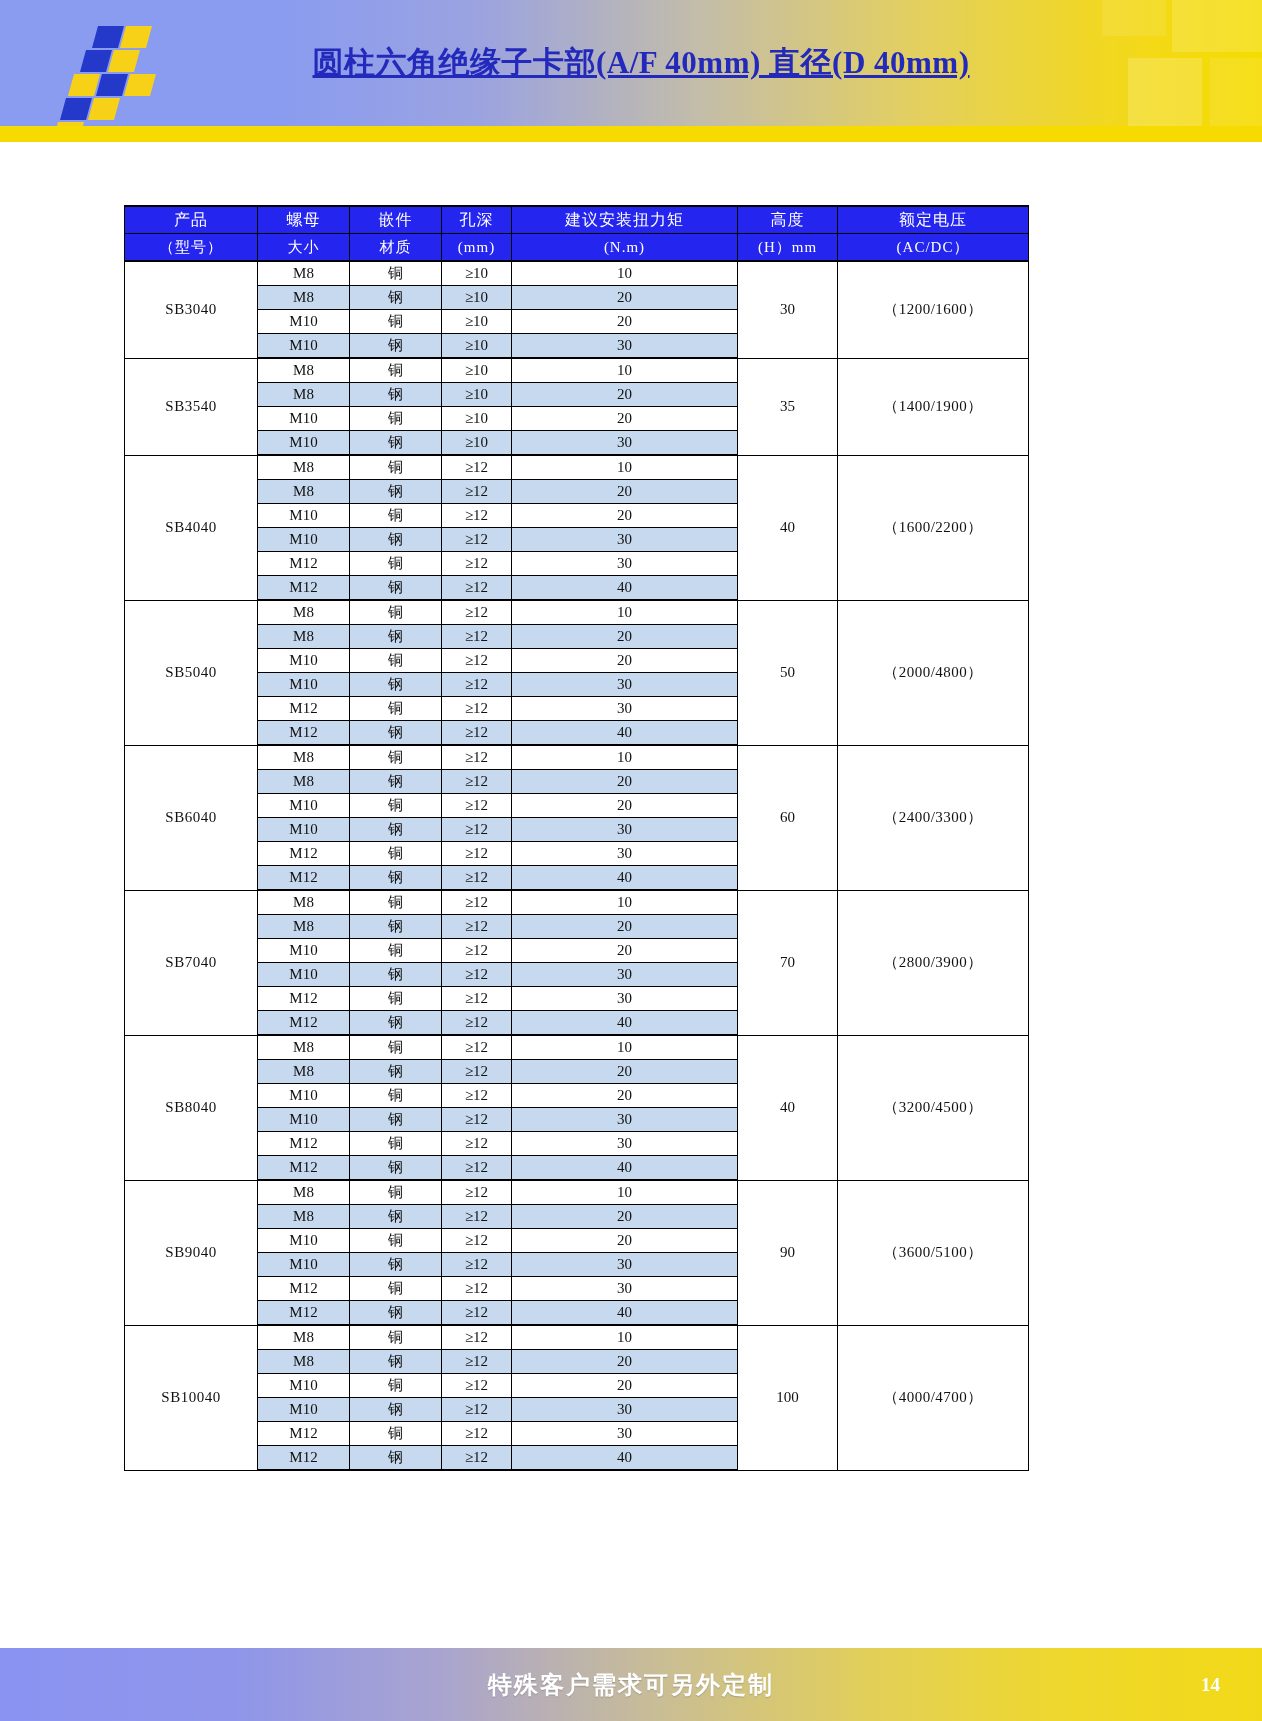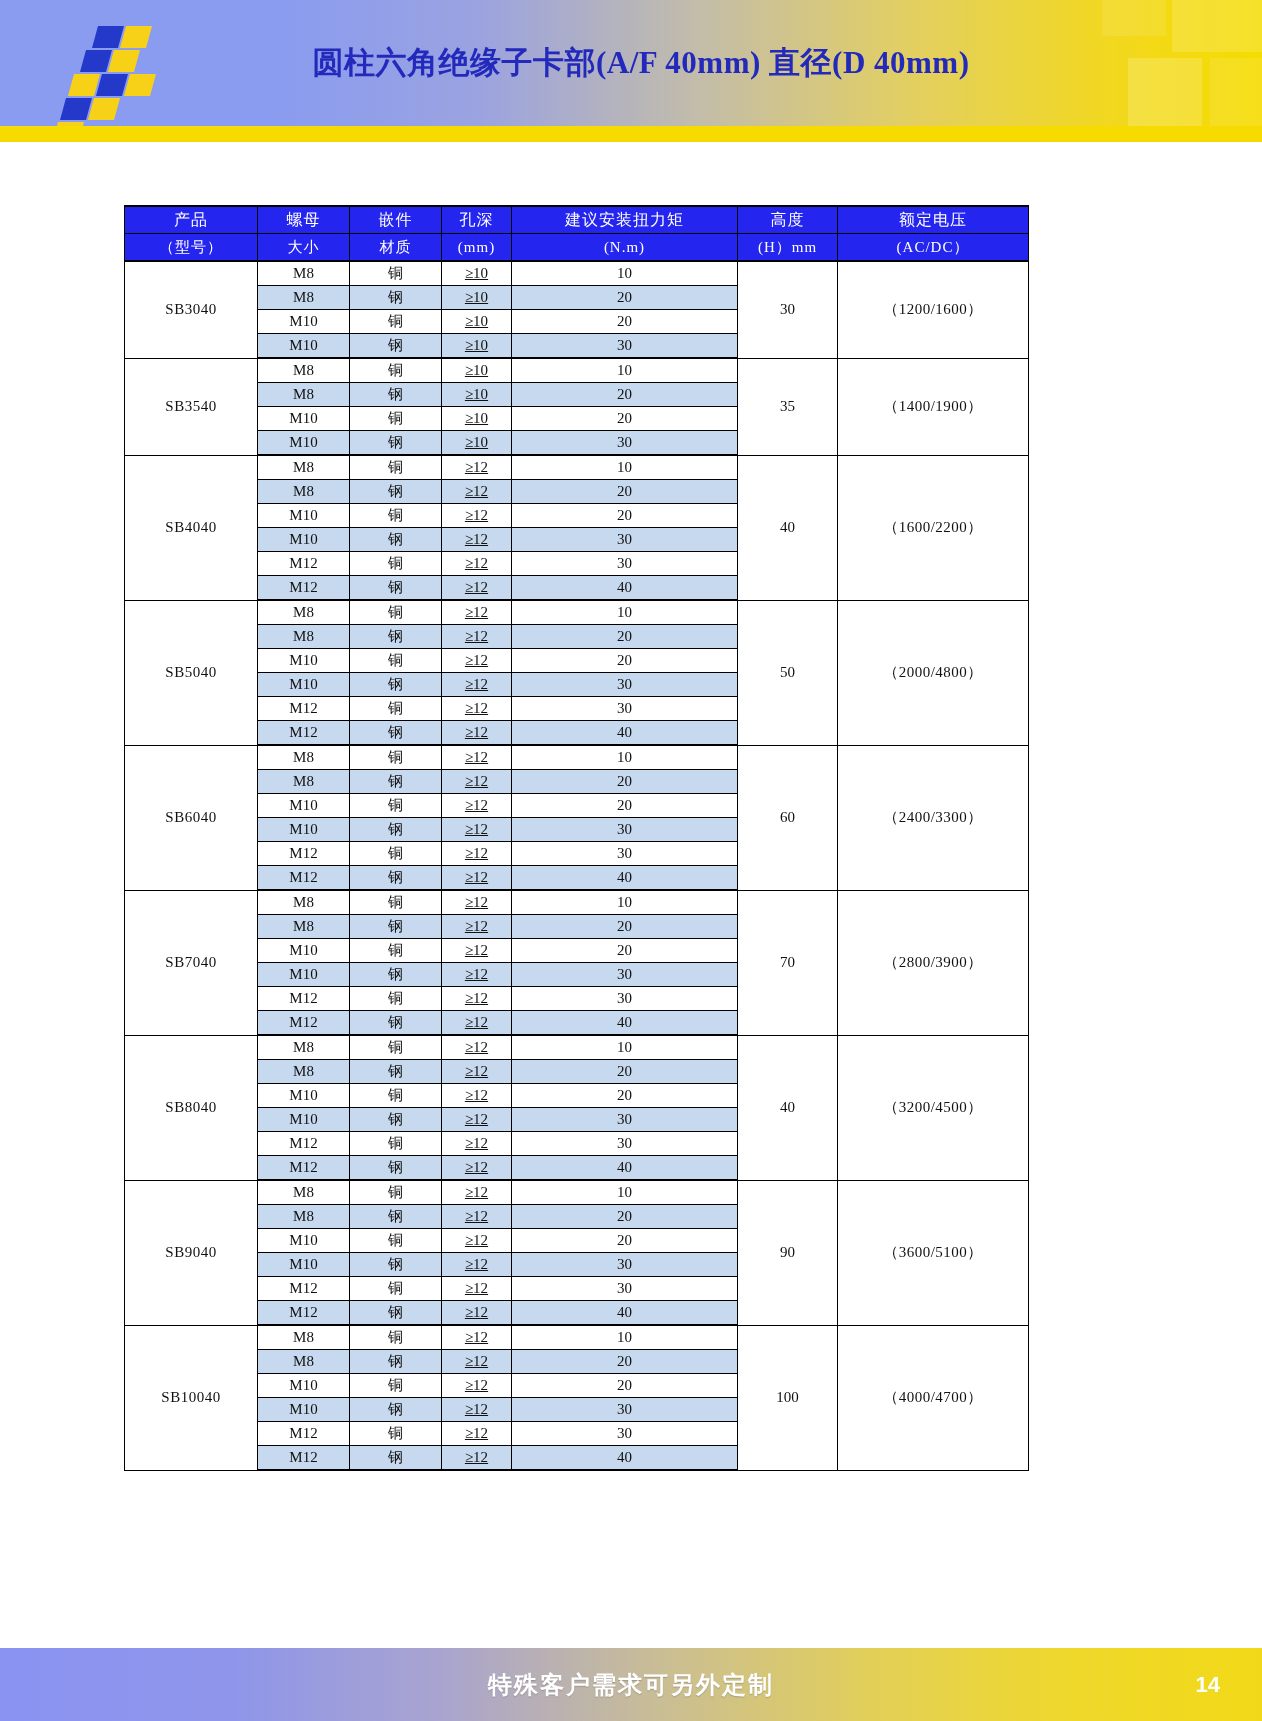--- a/index.html
+++ b/index.html
@@ -57,20 +57,21 @@
     width: 1262px; height: 126px;
     display: flex;
     align-items: center;
     justify-content: center;
     font-size: 31px;
     font-weight: bold;
     color: #2329bb;
     letter-spacing: 0.5px;
     font-family: "Liberation Serif","DejaVu Serif", serif;
     padding-left: 20px;
+    text-decoration: underline;
   }
 
   
   .sheet {
     position: relative;
     width: 1262px;
     height: 1488px;
     background: #fff;
     padding-left: 44px;
   }
@@ -119,21 +120,21 @@
   }
   td.hval {
     font-size: 17px;
   }
   td.volt {
     font-size: 17px;
     letter-spacing: 0.5px;
   }
   tr.alt td.data { background: #c7d9ef; }
   td.cjk { font-size: 15px; font-family: "DejaVu Sans","Liberation Sans", sans-serif; }
-  td.depth { letter-spacing: 0px; text-decoration: underline; }
+  td.depth { letter-spacing: 0px; }
 
   
   tr.group-end > td { border-bottom: 2px solid #000; }
   table.spec thead tr.hrow2 th { border-bottom: 2px solid #000; }
   table.spec thead tr.hrow1 th { border-top: 2px solid #000; }
   td.model, td.hval, td.volt { border-left: 1px solid #000; border-right: 1px solid #000; }
 
   
   .footer {
     position: relative;
@@ -164,24 +165,24 @@
     color: #ffffff;
     font-family: "DejaVu Sans","Liberation Sans", sans-serif;
     letter-spacing: 2px;
     text-shadow: 0 1px 1px rgba(120,120,120,0.5);
   }
   .footer-page {
     position: absolute;
     right: 42px;
     top: 50%;
     transform: translateY(-50%);
-    font-size: 22px;
+    font-size: 19px;
     font-weight: bold;
     color: #ffffff;
-    font-family: Liberation Sans, sans-serif;
+    font-family: Liberation Serif, serif;
   }
 </style>
 </head>
 <body>
 
 <div class="header">
   <div class="corner-blocks">
     <span class="cb cb1"></span>
     <span class="cb cb2"></span>
     <span class="cb cb3"></span>

